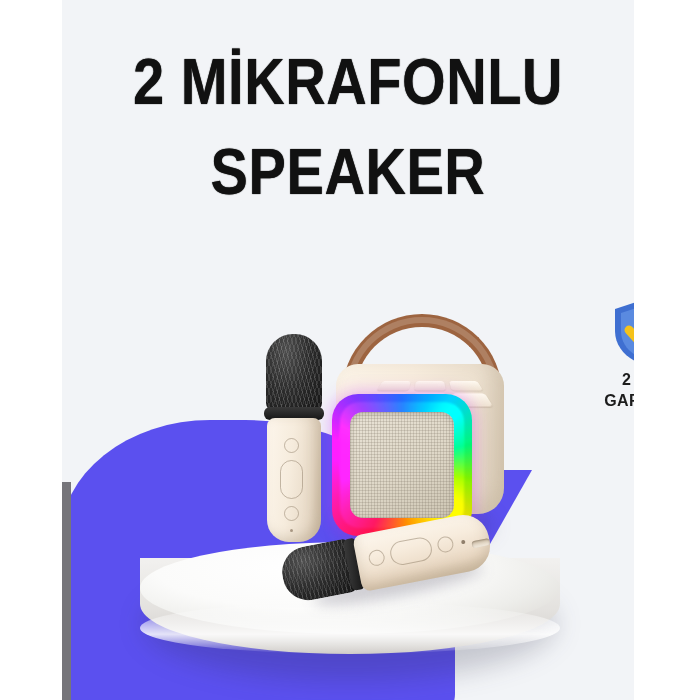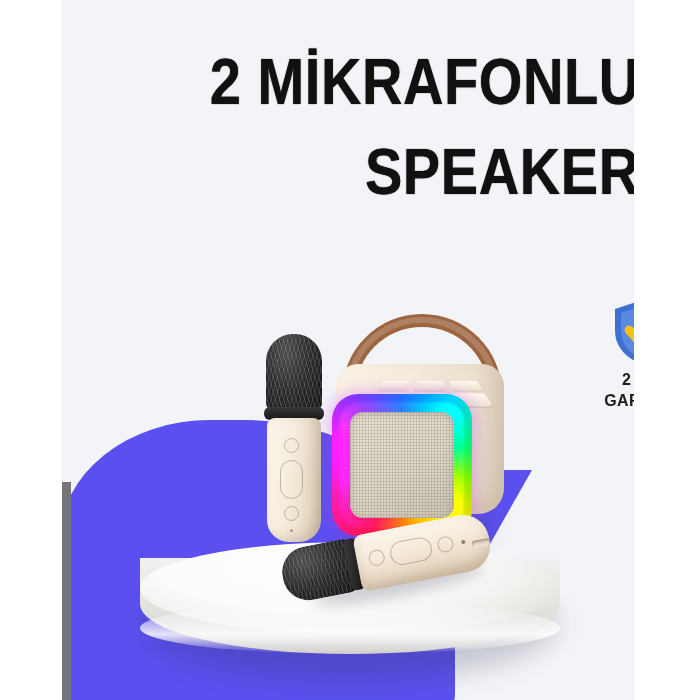--- a/index.html
+++ b/index.html
@@ -34,21 +34,21 @@
     width:9px; height:218px;
     background:#76757a;
     z-index:6;
   }
 
   
   .headline {
     position:absolute;
     left:0; top:50px;
     width:572px;
-    text-align:right;
+    text-align:center;
     z-index:4;
     pointer-events:none;
   }
   .headline .line {
     display:block;
     color:#111111;
     font-weight:900;
     letter-spacing:0.5px;
     line-height:1.0;
     transform:scaleY(1.18) scaleX(1.02);

